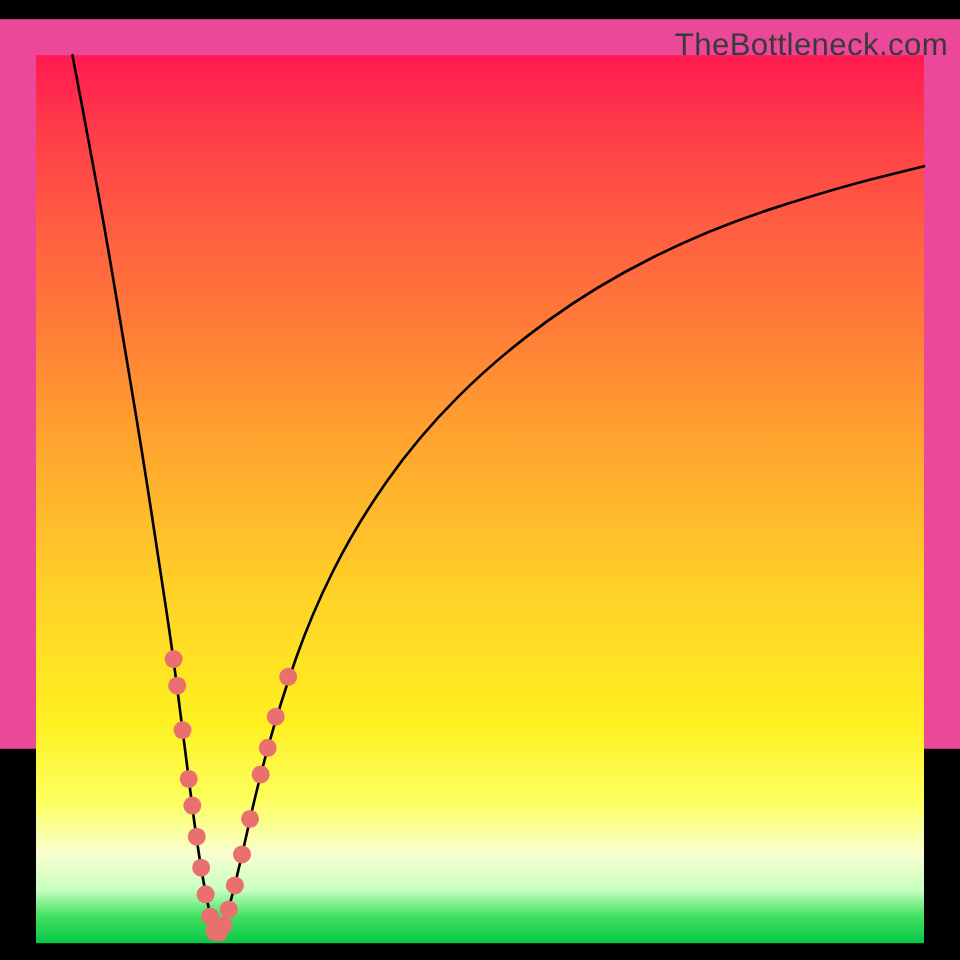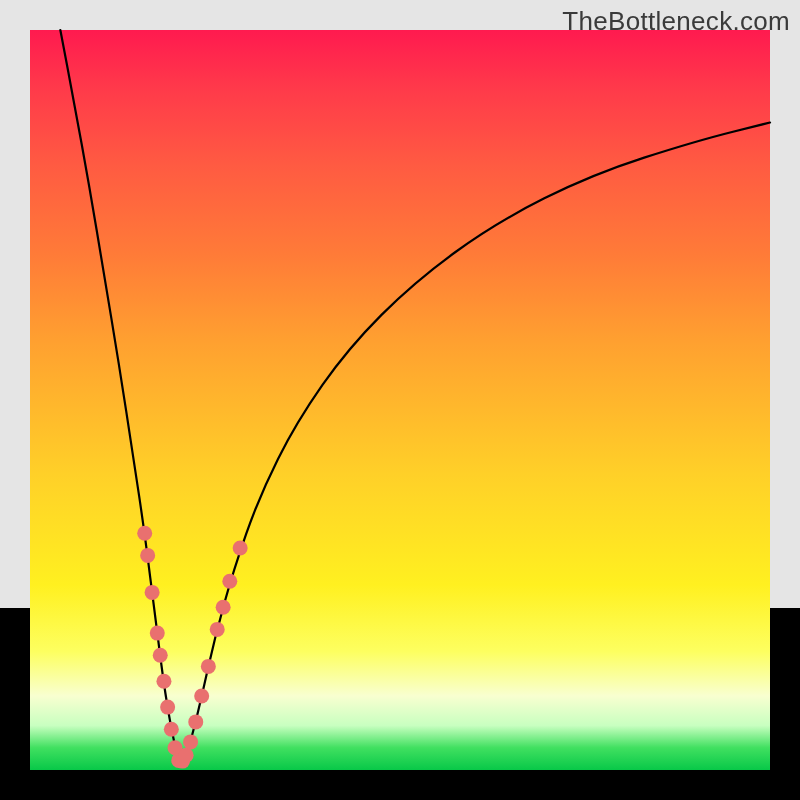--- a/index.html
+++ b/index.html
@@ -7,24 +7,24 @@
     padding: 0;
     width: 800px;
     height: 800px;
     overflow: hidden;
     background: #000;
     font-family: Arial, Helvetica, sans-serif;
   }
   .frame {
     position: absolute;
     left: 0;
-    top: 0;
+    top: 16px;
     width: 800px;
     height: 608px;
-    background: #e5e5e5;
+    background: #ec4899;
   }
   .plot-area {
     position: absolute;
     left: 30px;
     top: 30px;
     width: 740px;
     height: 740px;
     
     background: linear-gradient(to bottom,
       #ff1a4f 0%,

